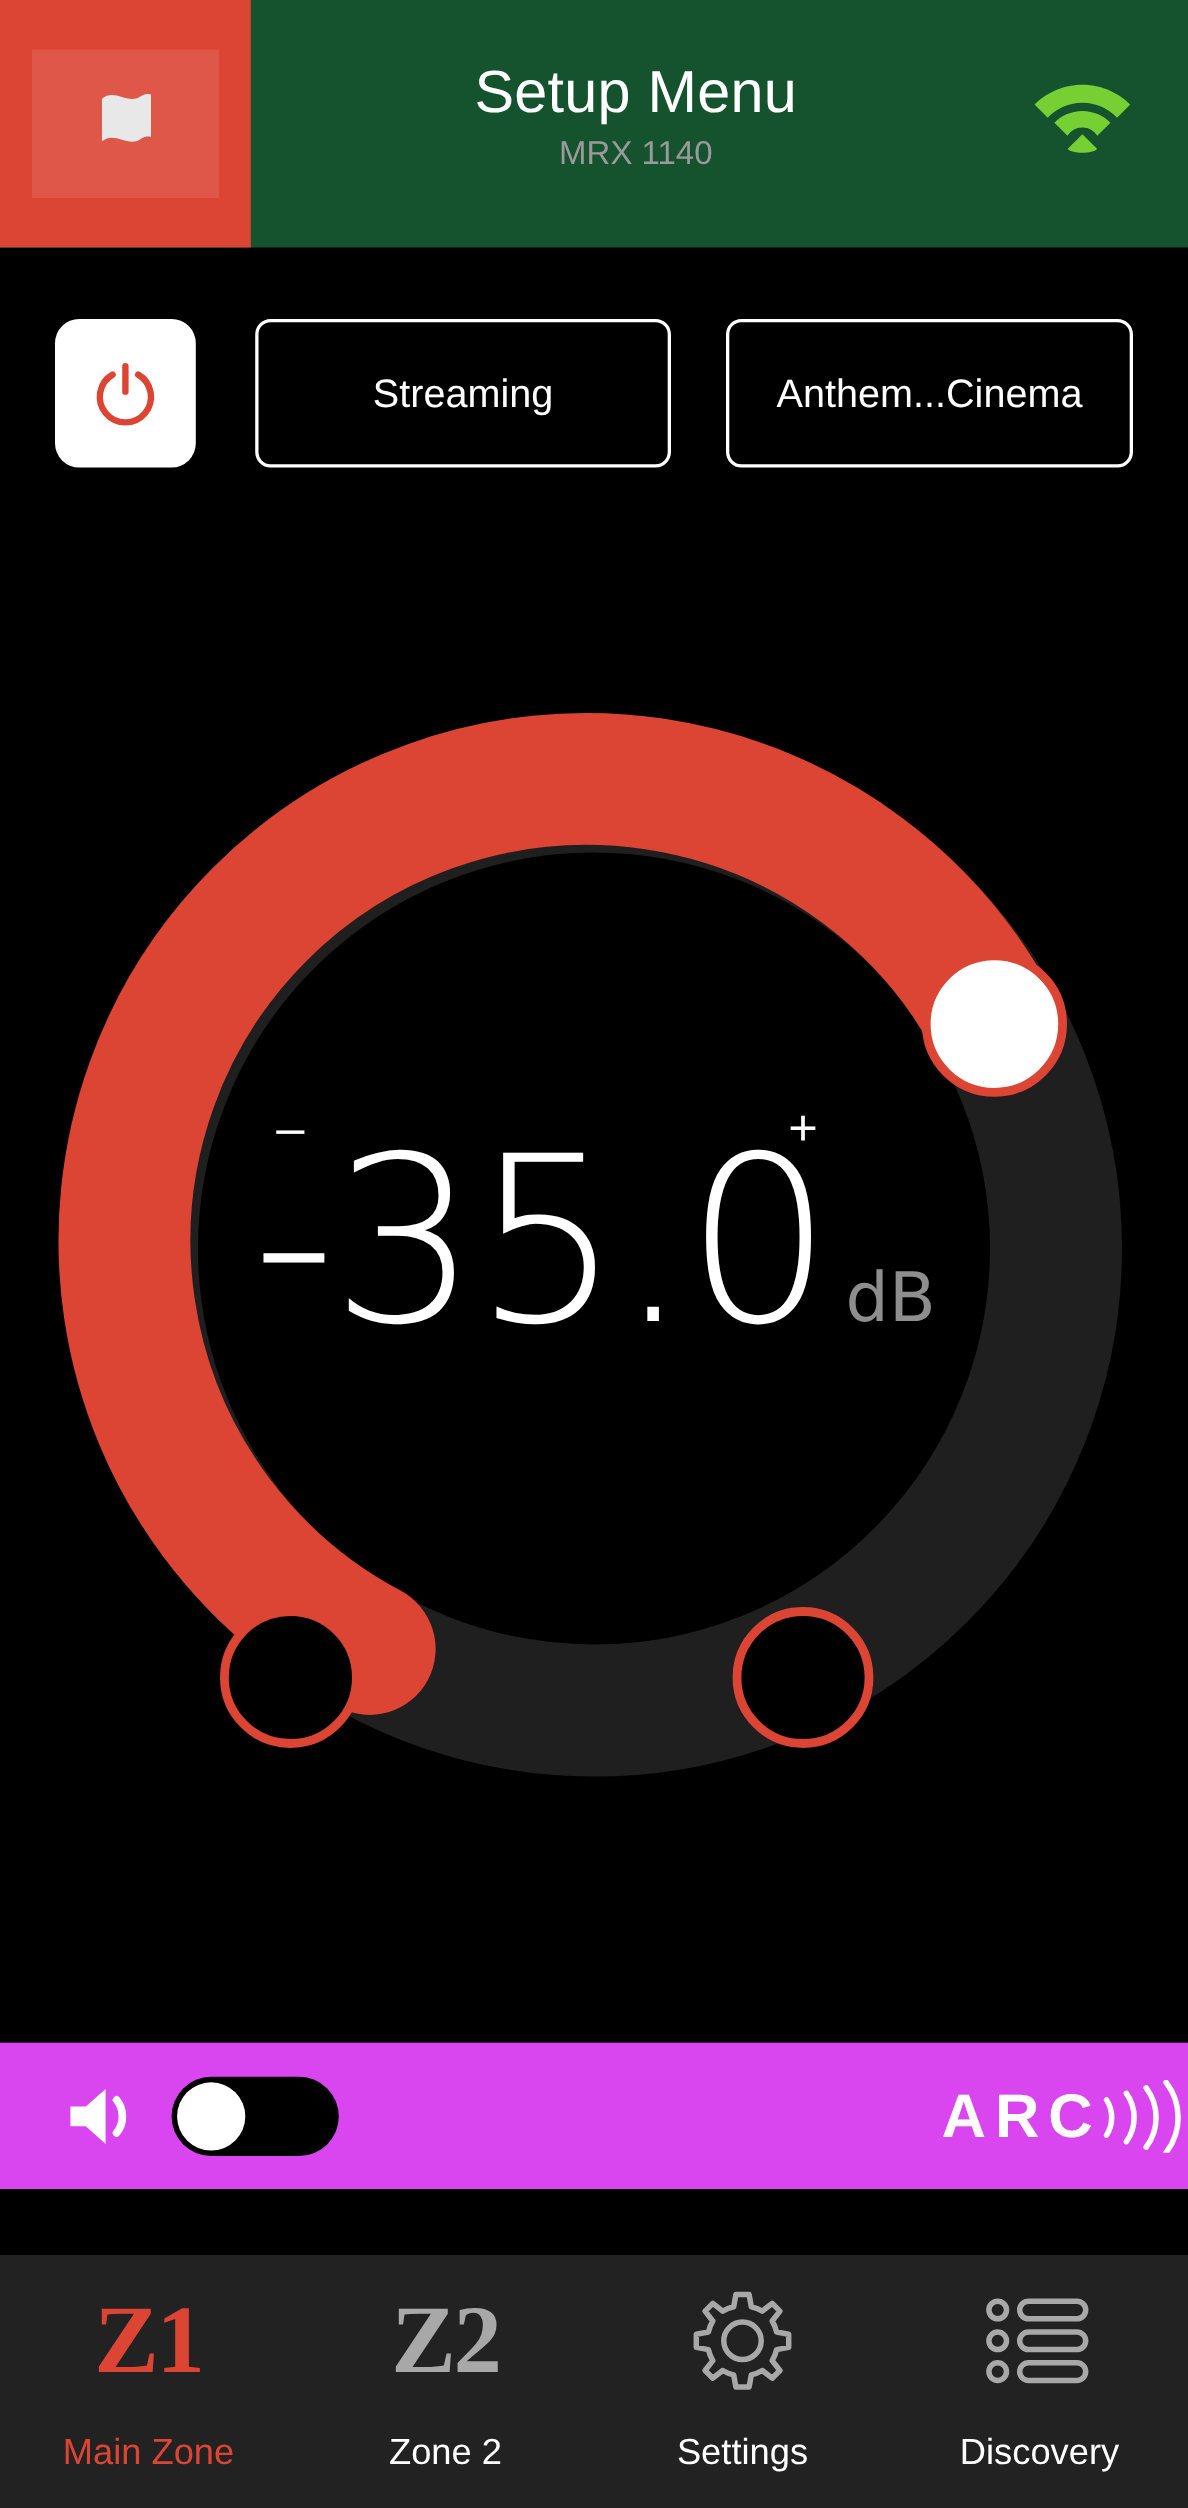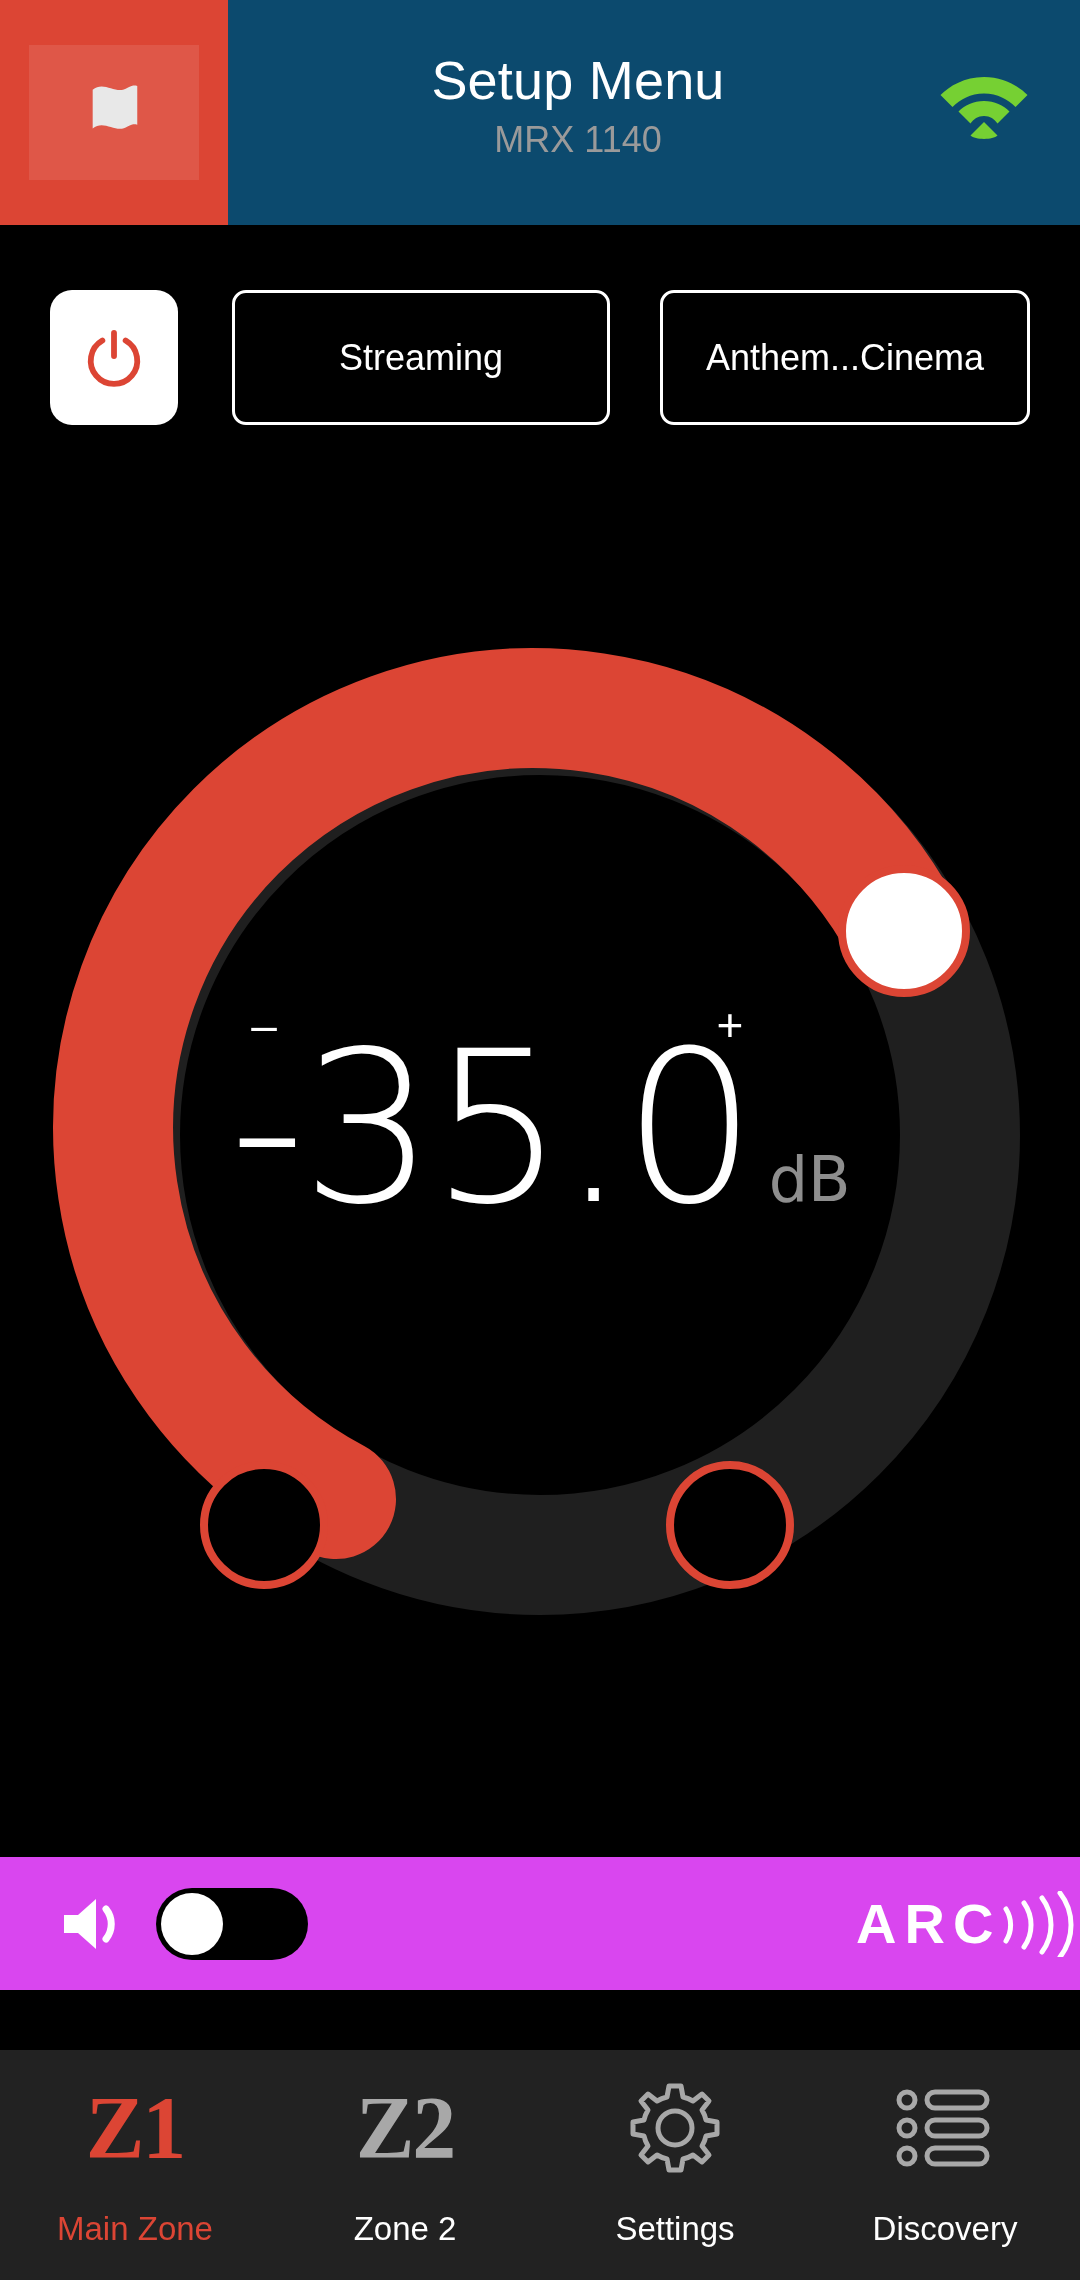--- a/index.html
+++ b/index.html
@@ -7,21 +7,21 @@
     width:1080px; height:2280px;
     background:#000;
     font-family:"Liberation Sans", sans-serif;
     overflow:hidden;
   }
   #app { position:relative; width:1080px; height:2280px; background:#000; }
 
   
   .header {
     position:absolute; top:0; left:0; width:1080px; height:225px;
-    background:#0c4a6e;
+    background:#14532d;
   }
   .header-left-btn {
     position:absolute; top:0; left:0; width:228px; height:225px;
     background:#dc4534;
     display:flex; align-items:center; justify-content:center;
   }
   .header-left-inner {
     width:170px; height:135px;
     background:rgba(255,255,255,0.10);
     display:flex; align-items:center; justify-content:center;
@@ -30,21 +30,21 @@
   .header-title-wrap {
     position:absolute; top:0; left:228px; width:700px; height:225px;
     display:flex; flex-direction:column; align-items:center; justify-content:center;
     padding-bottom:12px;
   }
   .header-title {
     color:#ffffff; font-size:54px; font-weight:400; letter-spacing:0.2px;
     line-height:1.05;
   }
   .header-subtitle {
-    color:#9a9a9a; font-size:36px; font-weight:400; margin-top:10px;
+    color:#9a9a9a; font-size:30px; font-weight:400; margin-top:10px;
   }
   .wifi-icon-wrap {
     position:absolute; top:62px; right:48px; width:96px; height:78px;
   }
   .wifi-icon { width:96px; height:78px; display:block; }
 
   
   .source-row {
     position:absolute; top:290px; left:0; width:972px; height:135px;
   }

